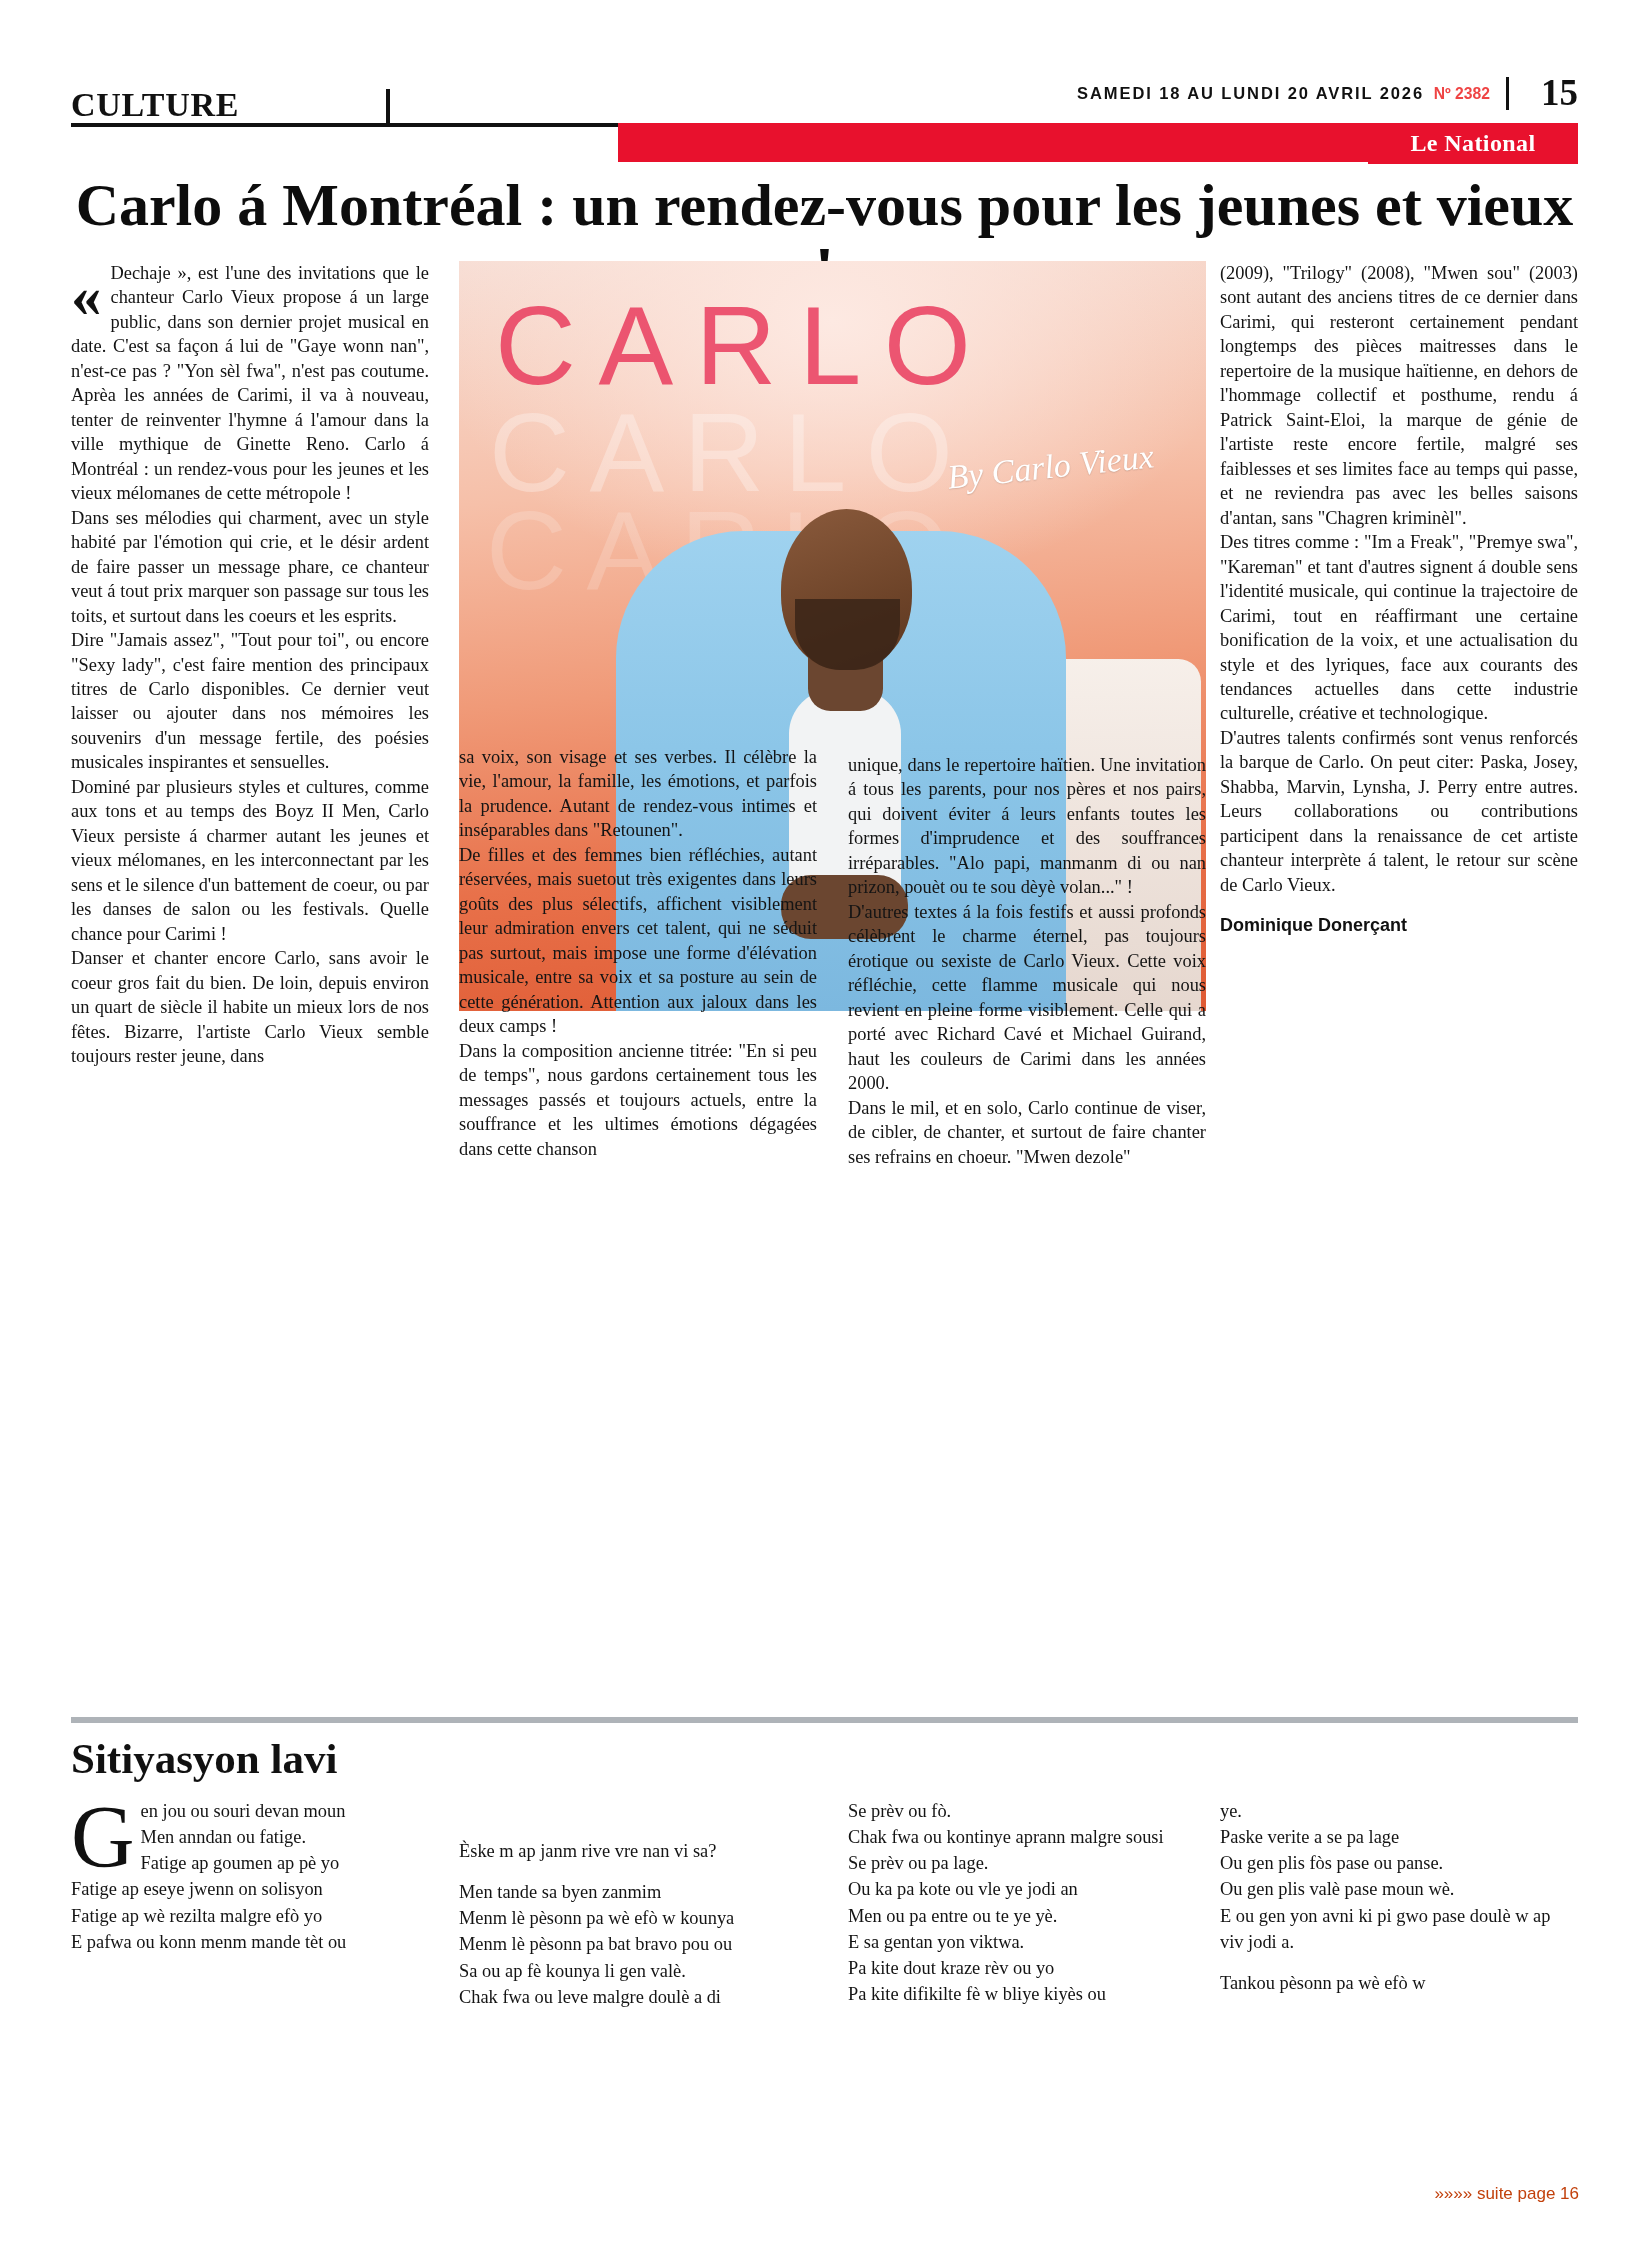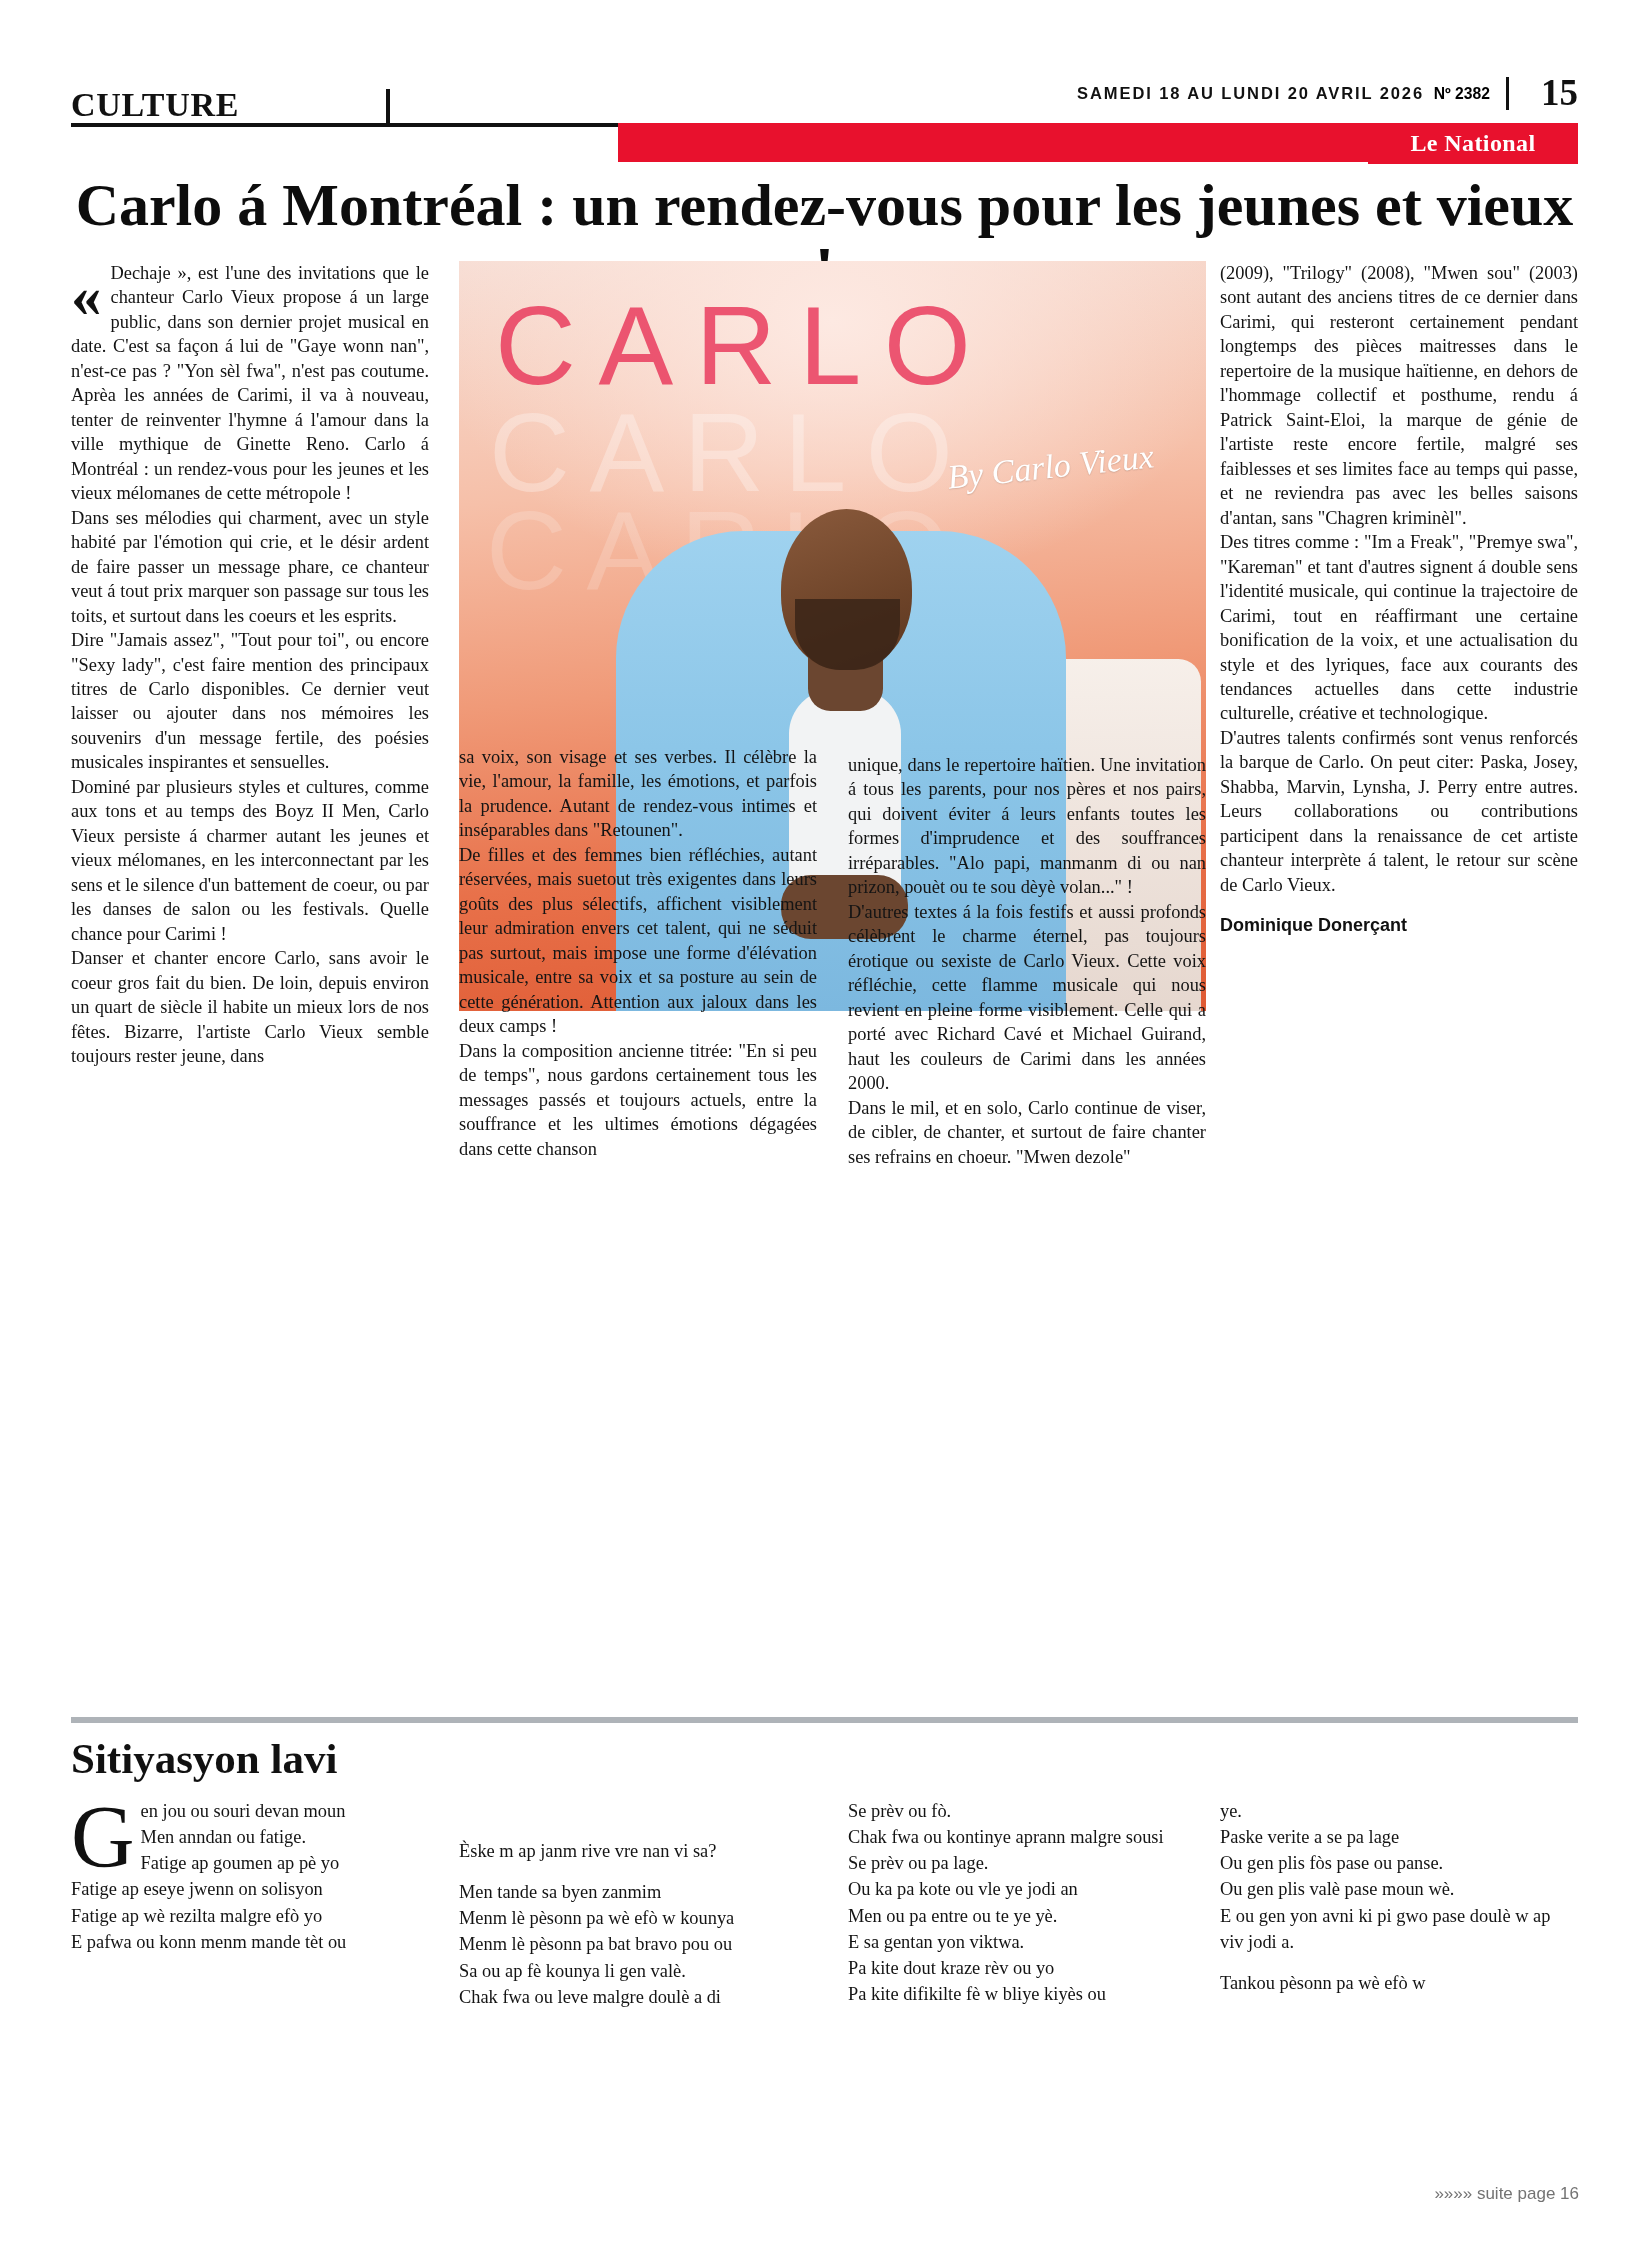--- a/index.html
+++ b/index.html
@@ -60,21 +60,21 @@
     color: #111;
     white-space: nowrap;
   }
   .issue-no {
     position: absolute;
     right: 88px;
     top: 12.7px;
     font-family: "Liberation Sans", sans-serif;
     font-weight: bold;
     font-size: 15.7px;
-    color: #000000;
+    color: #ef4444;
     white-space: nowrap;
     padding-left: 34px;
   }
   .page-sep {
     position: absolute;
     right: 69px;
     top: 4.5px;
     width: 3px;
     height: 33px;
     background: #111;
@@ -377,21 +377,21 @@
   }
   .pline { display: block; }
   .gapline { display: block; height: 15px; }
 
   .continue {
     position: absolute;
     right: 71px;
     top: 2184px;
     font-family: "Liberation Sans", sans-serif;
     font-size: 17px;
-    color: #737373;
+    color: #c2410c;
     white-space: nowrap;
   }
 </style>
 </head>
 <body>
 
 <div class="page">
 
   <div class="masthead">
     <div class="masthead-top">

